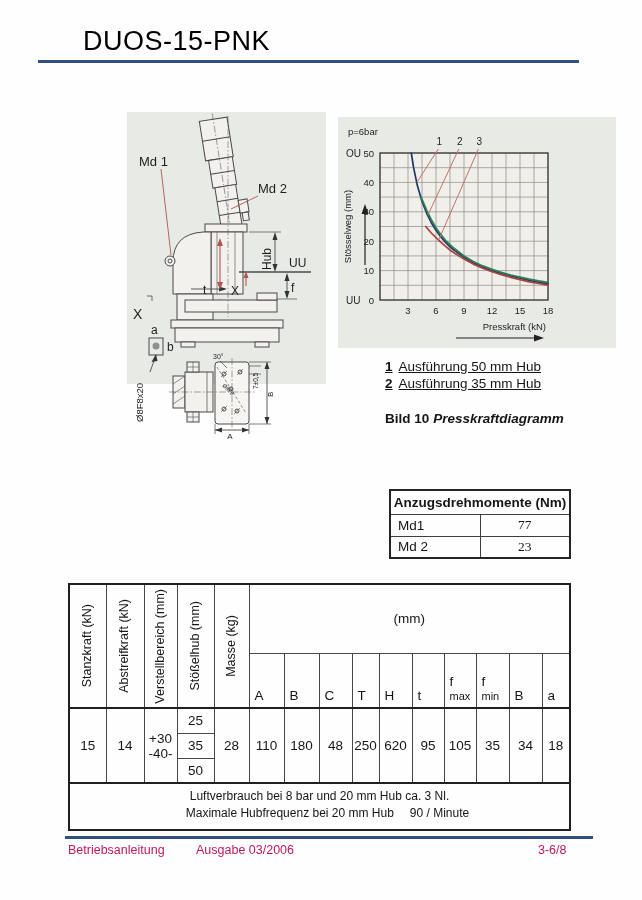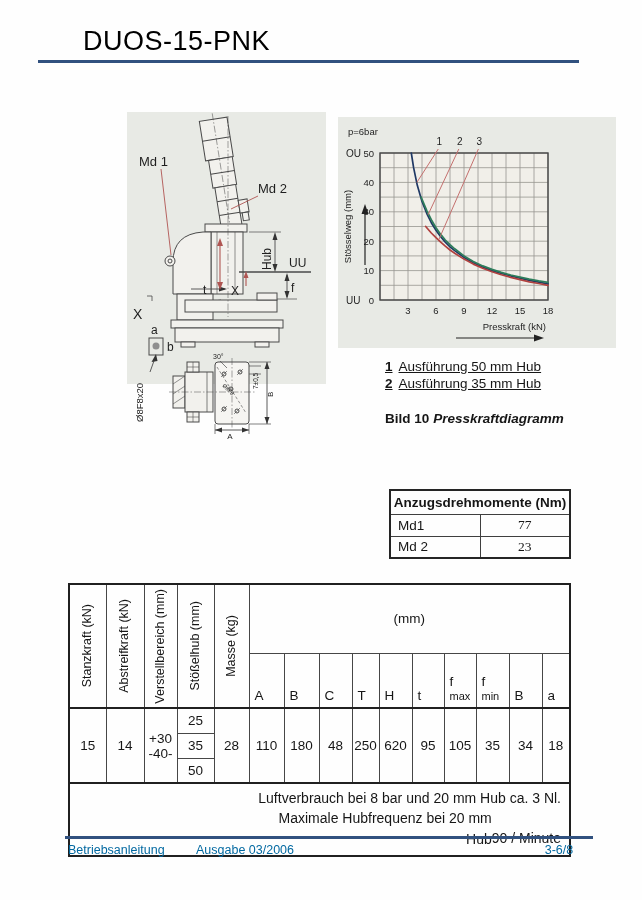--- a/index.html
+++ b/index.html
@@ -33,28 +33,28 @@
   .spec .group{text-align:center;vertical-align:middle;height:69px;font-size:13.5px;}
   .spec .rotc{text-align:center;vertical-align:middle;}
   .rot{writing-mode:vertical-rl;transform:rotate(180deg);margin:0 auto;line-height:1.05;
        font-size:12.5px;white-space:nowrap;}
   .spec .subh{vertical-align:bottom;padding:0 0 4px 5px;height:55px;line-height:1.05;}
   .spec .subh .fsub{font-size:11px;display:block;margin-top:2px;}
   .spec .val{text-align:center;vertical-align:middle;}
   .spec .hubcell{text-align:center;height:25px;}
   .spec tr.datatop td{border-top:2.4px solid #202020;}
   .spec tr.notesrow td{border-top:2.4px solid #202020;}
-  .spec .notes{padding:4px 8px 6px 8px;font-size:14px;line-height:1.45;text-align:right;}
+  .spec .notes{padding:4px 8px 6px 8px;font-size:12px;line-height:1.45;text-align:center;}
   .spec .notes .n2a{display:inline-block;width:240px;}
   
   .footer-rule{position:absolute;left:65px;top:836px;width:528px;height:2.5px;background:#31517f;}
-  .footer-txt{position:absolute;top:843px;font-size:12.5px;color:#0369a1;}
+  .footer-txt{position:absolute;top:843px;font-size:12.5px;color:#be185d;}
   .f-left{left:68px;}
   .f-center{left:196px;}
-  .f-right{left:538px;width:42px;text-align:center;}
+  .f-right{left:538px;width:42px;text-align:left;}
   svg text{font-family:"Liberation Sans",sans-serif;fill:#1e1e1e;}
 </style>
 </head>
 <body>
 
 <div class="page">
 
   <div class="title">DUOS-15-PNK</div>
   <div class="title-rule"></div>
 

